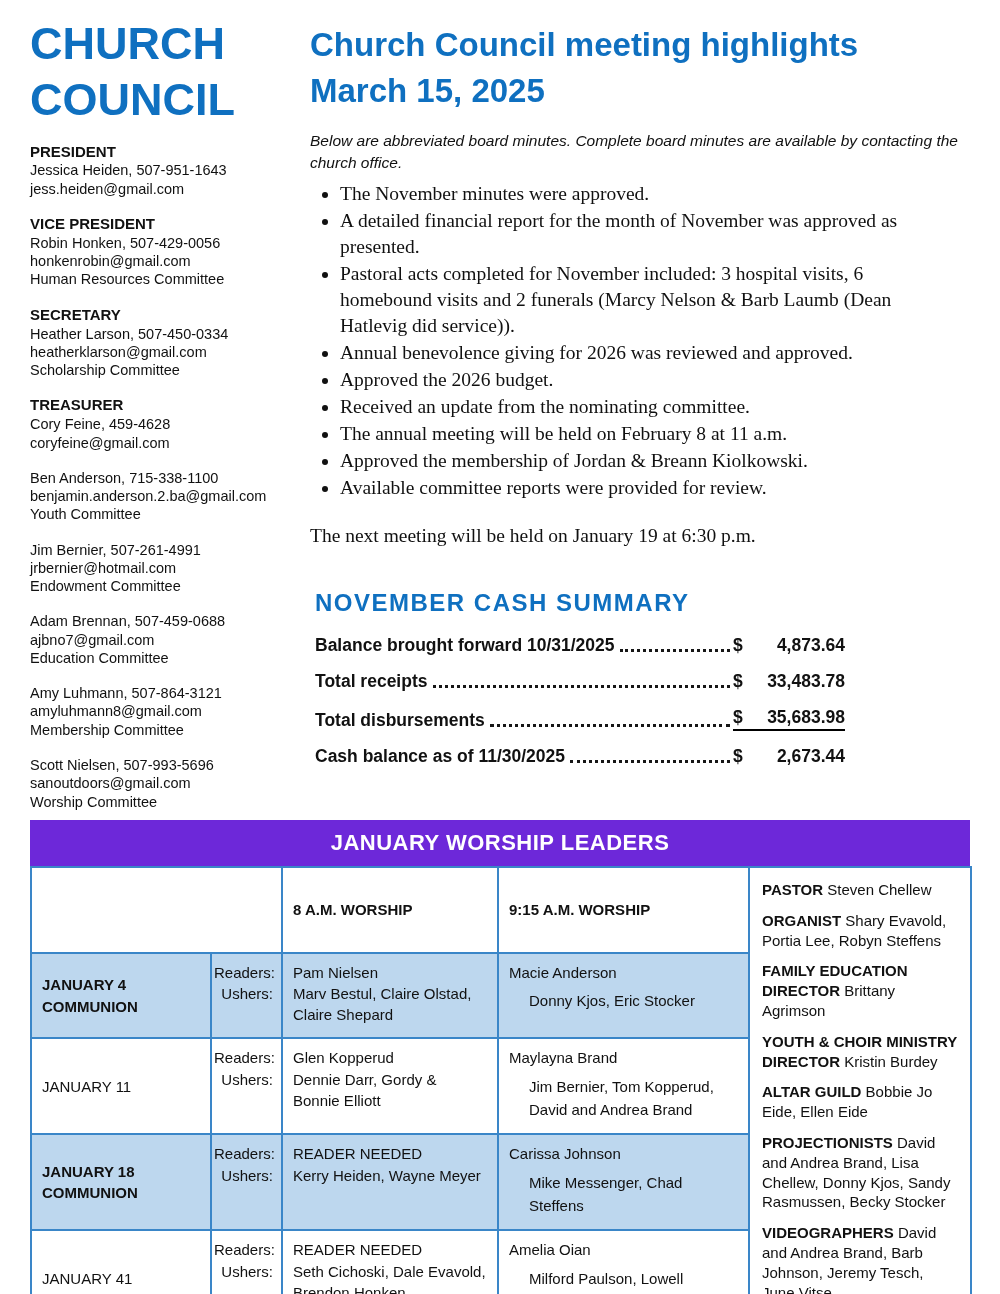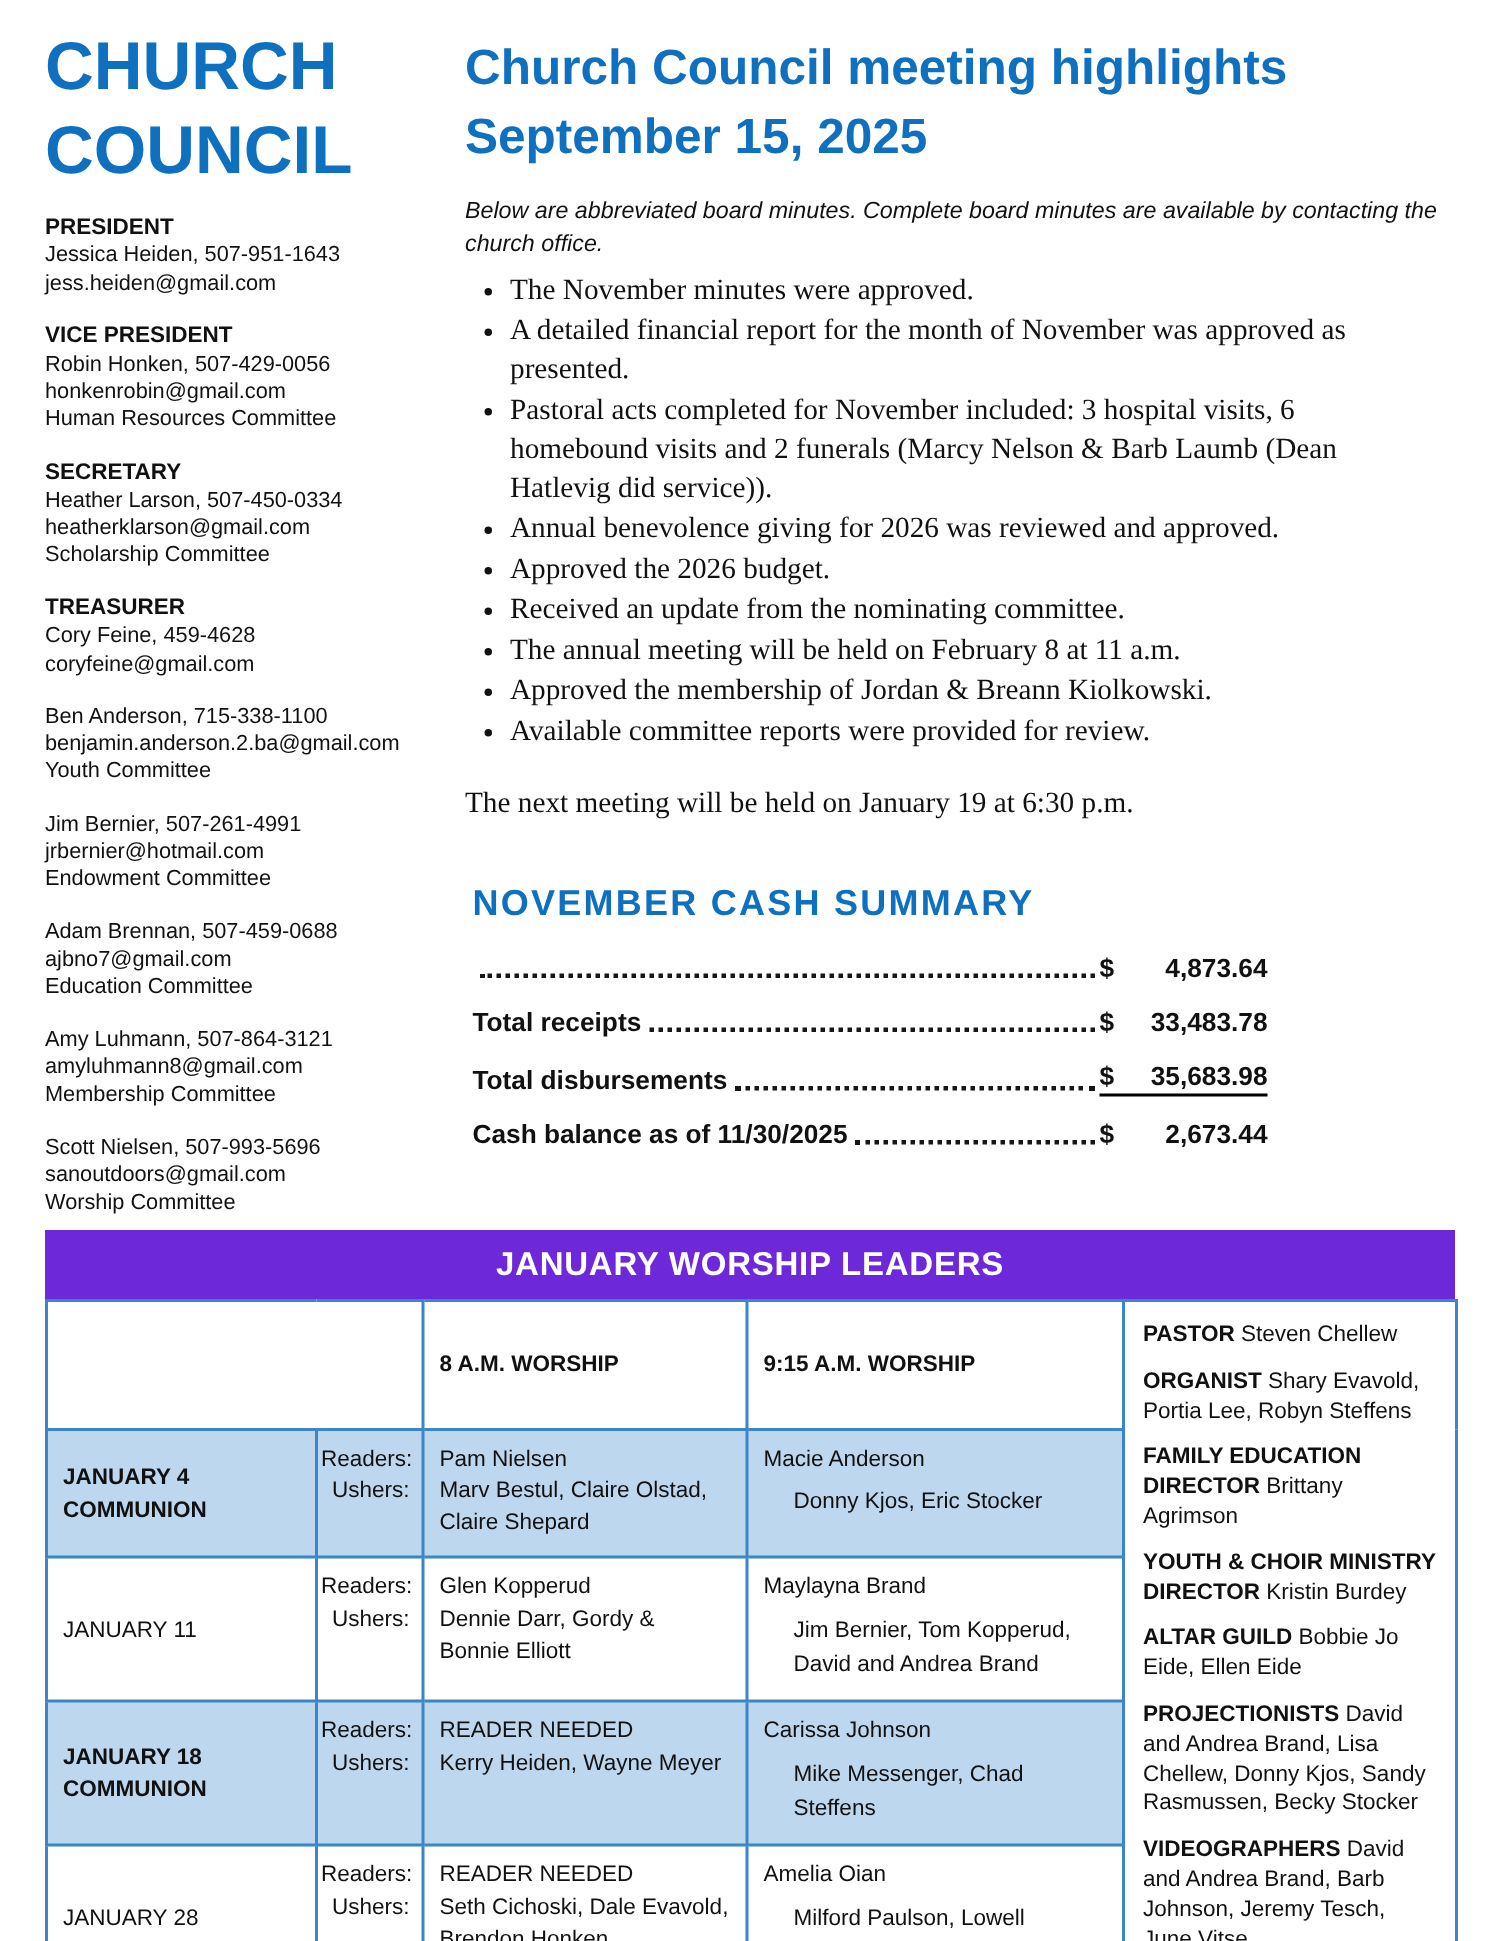--- a/index.html
+++ b/index.html
@@ -104,21 +104,21 @@
   <div class="grp">
     <div>Scott Nielsen, 507-993-5696</div>
     <div>sanoutdoors@gmail.com</div>
     <div>Worship Committee</div>
   </div>
 </div>
 
 <div class="main">
   <div class="page-title">
     <div>Church Council meeting highlights</div>
-    <div>September 15, 2025</div>
+    <div>March 15, 2025</div>
   </div>
 
   <div class="intro">Below are abbreviated board minutes. Complete board minutes are available by contacting the church office.</div>
 
   <ul class="minutes">
     <li>The November minutes were approved.</li>
     <li>A detailed financial report for the month of November was approved as presented.</li>
     <li>Pastoral acts completed for November included: 3 hospital visits, 6 homebound visits and 2 funerals (Marcy Nelson &amp; Barb Laumb (Dean Hatlevig did service)).</li>
     <li>Annual benevolence giving for 2026 was reviewed and approved.</li>
     <li>Approved the 2026 budget.</li>
@@ -127,20 +127,21 @@
     <li>Approved the membership of Jordan &amp; Breann Kiolkowski.</li>
     <li>Available committee reports were provided for review.</li>
   </ul>
 
   <p class="next-meeting">The next meeting will be held on January 19 at 6:30 p.m.</p>
 
   <div class="cash">
     <h2>NOVEMBER CASH SUMMARY</h2>
     <div class="cash-rows">
       <div class="cash-row">
+        <span>Balance brought forward 10/31/2025</span>
         <span class="lead"></span>
         <span class="amt">
           <span>$</span>
           <span>4,873.64</span>
         </span>
       </div>
       <div class="cash-row">
         <span>Total receipts</span>
         <span class="lead"></span>
         <span class="amt">
@@ -241,21 +242,21 @@
         <div>READER NEEDED</div>
         <div>Kerry Heiden, Wayne Meyer</div>
       </td>
       <td>
         <div>Carissa Johnson</div>
         <div class="u915">Mike Messenger, Chad Steffens</div>
       </td>
     </tr>
     <tr style="height:80px">
       <td class="datecell">
-        <div>JANUARY 28</div>
+        <div>JANUARY 41</div>
       </td>
       <td class="labels">
         <div>Readers:</div>
         <div>Ushers:</div>
       </td>
       <td>
         <div>READER NEEDED</div>
         <div>Seth Cichoski, Dale Evavold, Brendon Honken</div>
       </td>
       <td>

